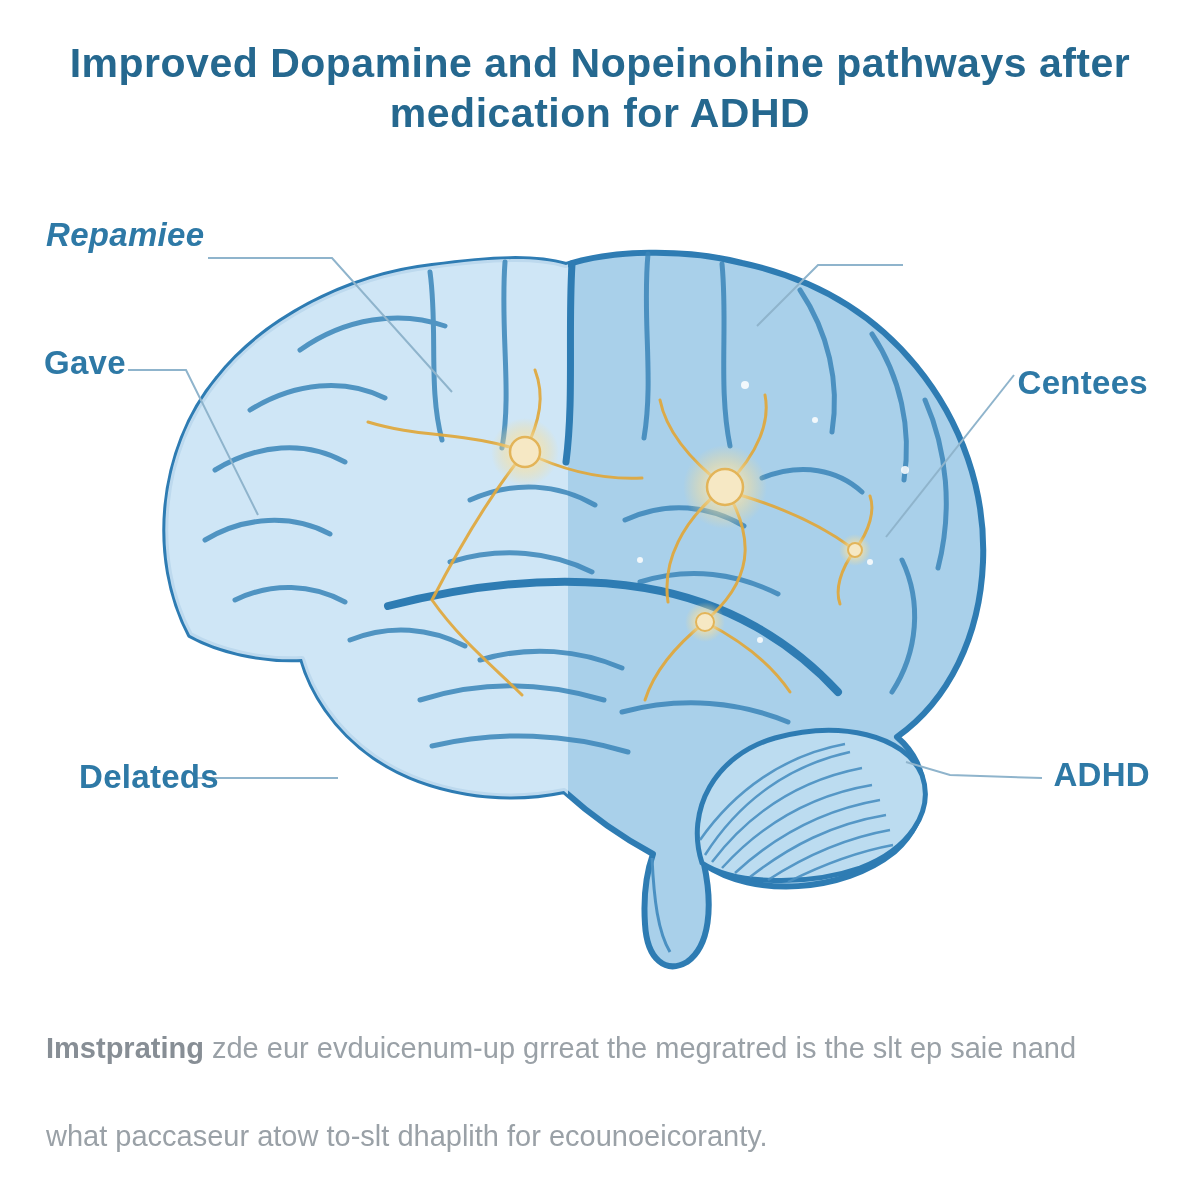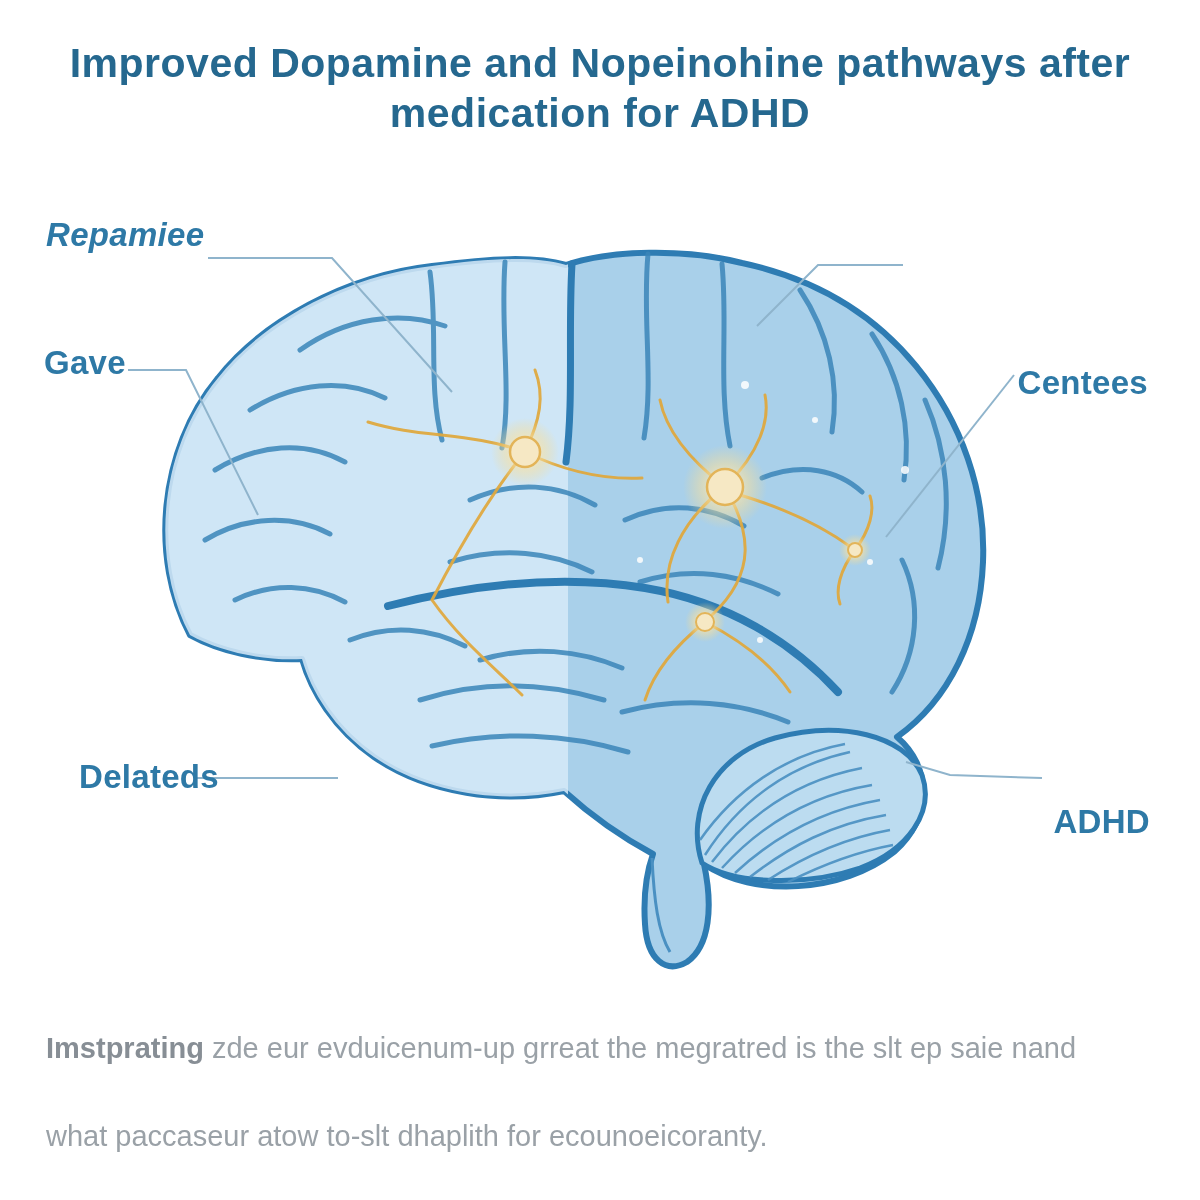--- a/index.html
+++ b/index.html
@@ -185,21 +185,21 @@
 
   <div class="callout" style="left:44px;top:758px;margin-left:35px;">
     <span>Delateds</span>
   </div>
 
 
   <div class="callout right" style="right:52px;top:364px;">
     <span>Centees</span>
   </div>
 
-  <div class="callout right" style="right:50px;top:756px;font-weight:700;margin-top:47px;">
+  <div class="callout right" style="right:50px;top:756px;font-weight:700;">
     <span>ADHD</span>
   </div>
 
   <div class="caption">
     <span class="lead">Imstprating</span><span> zde eur evduicenum-up grreat the megratred is the slt ep saie nand</span><br>
     <br>
     <span>what paccaseur atow to-slt dhaplith for ecounoeicoranty.</span>
   </div>
 
 </div>

